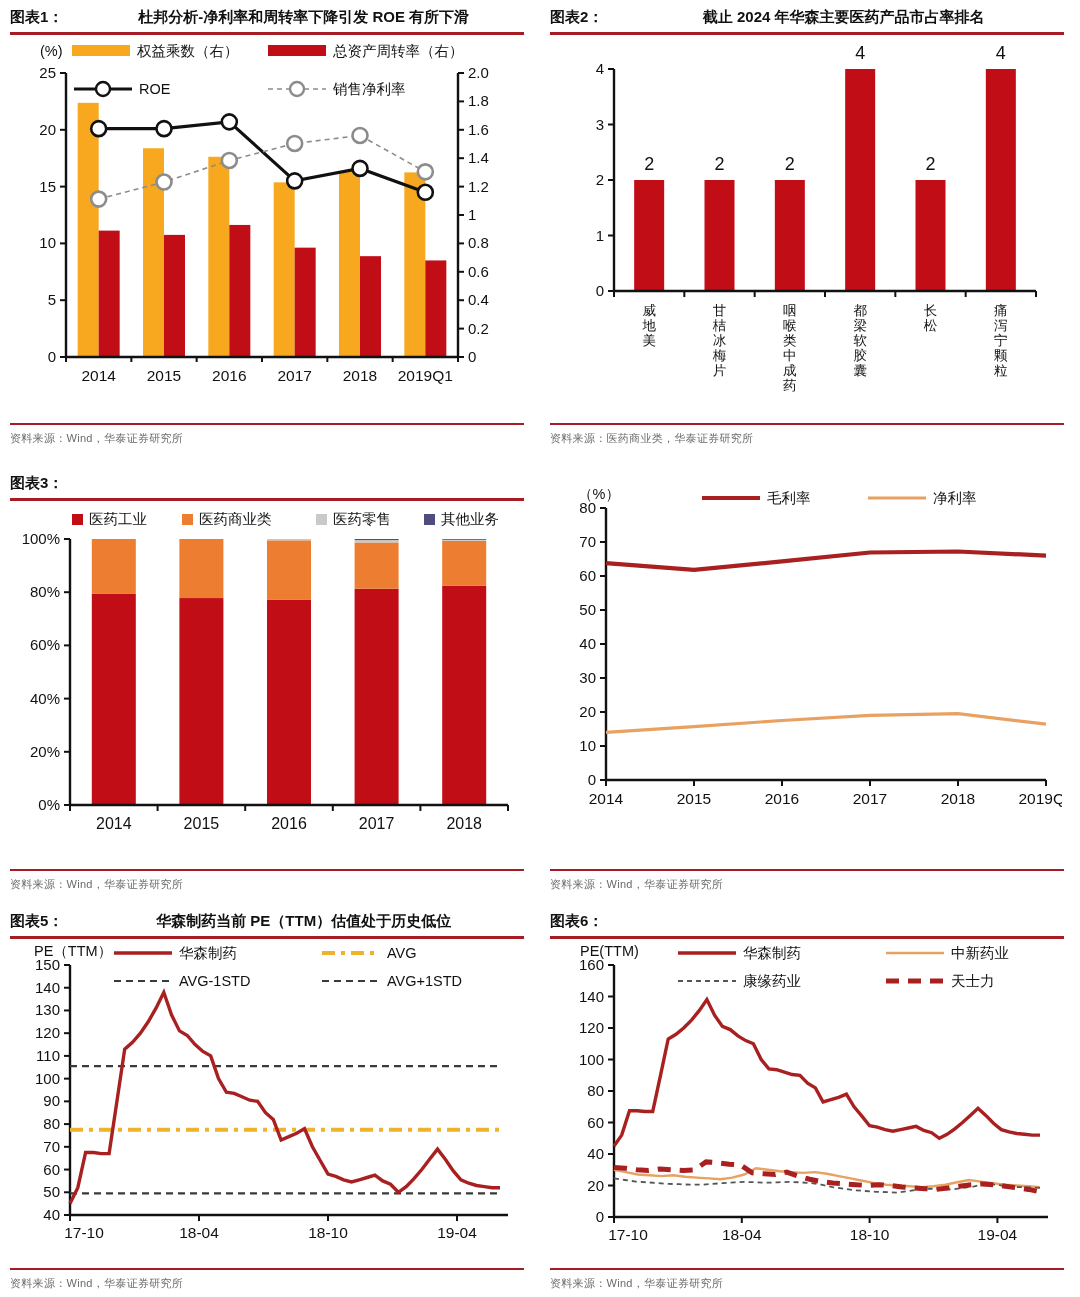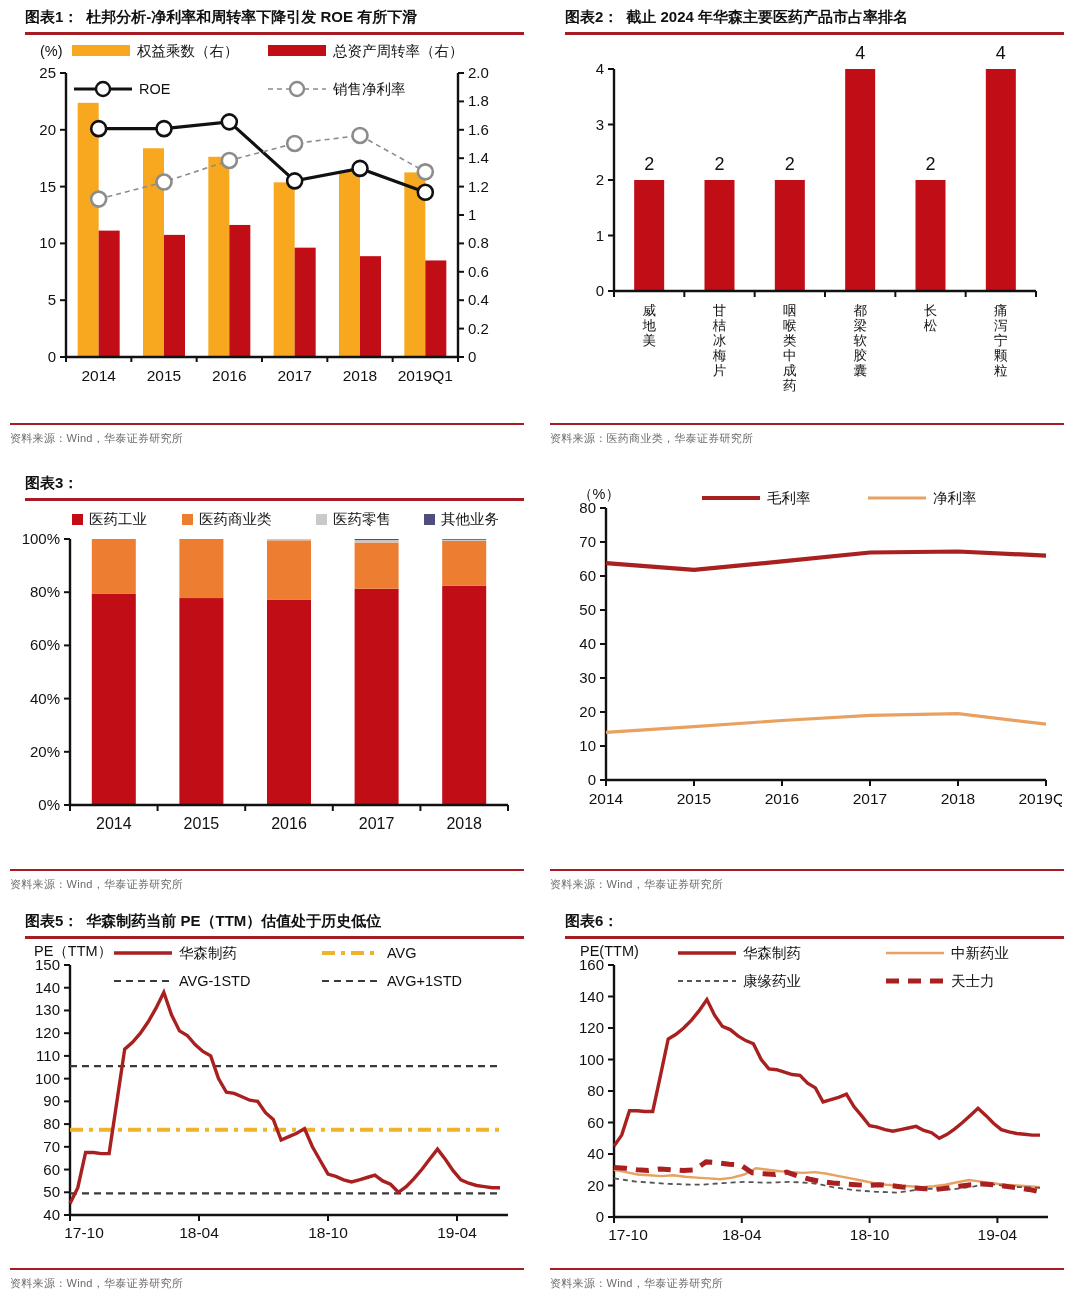--- a/index.html
+++ b/index.html
@@ -2,24 +2,24 @@
 <html><head>
 <meta charset="utf-8">
 <style>
   html,body{margin:0;padding:0;background:#fff;}
   body{font-family:"Liberation Sans","DejaVu Sans",sans-serif;color:#111;}
   .page{width:1080px;height:1297px;background:#fff;overflow:hidden;}
   .grid{display:grid;grid-template-columns:540px 540px;grid-template-rows:452px 446px 399px;}
   .block{box-sizing:border-box;display:flex;flex-direction:column;padding:8px 16px 4px 10px;}
   .row2{padding-top:22px;}
   .row3{padding-top:14px;}
-  .block-title{display:flex;align-items:baseline;gap:8px;font-size:15px;font-weight:bold;color:#111;
-    padding-bottom:5px;border-bottom:3px solid #A61C24;white-space:nowrap;margin-left:15px;}
+  .block-title{display:flex;align-items:baseline;gap:20px;font-size:15px;font-weight:bold;color:#111;
+    padding-bottom:5px;border-bottom:3px solid #A61C24;white-space:nowrap;}
   .fig-label{flex:0 0 auto;}
-  .fig-title{flex:1 1 auto;overflow:hidden;}
+  .fig-title{flex:1 1 auto;overflow:hidden;text-align:center;}
   .chart-area{flex:0 0 auto;margin-top:4px;}
   .spacer{flex:1 1 auto;}
   .block-source{border-top:2px solid #A61C24;padding-top:6px;padding-bottom:2px;
     font-size:11px;color:#6b6b6b;letter-spacing:.3px;}
   svg text{font-family:"Liberation Sans","DejaVu Sans",sans-serif;}
 </style>
 </head>
 <body>
 
 <div class="page">

